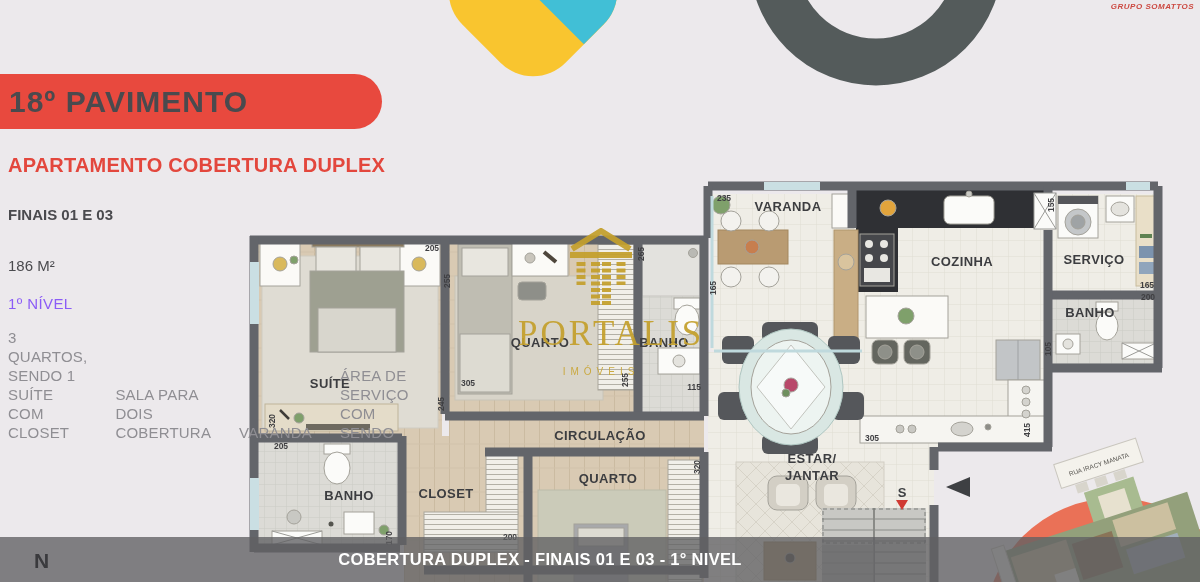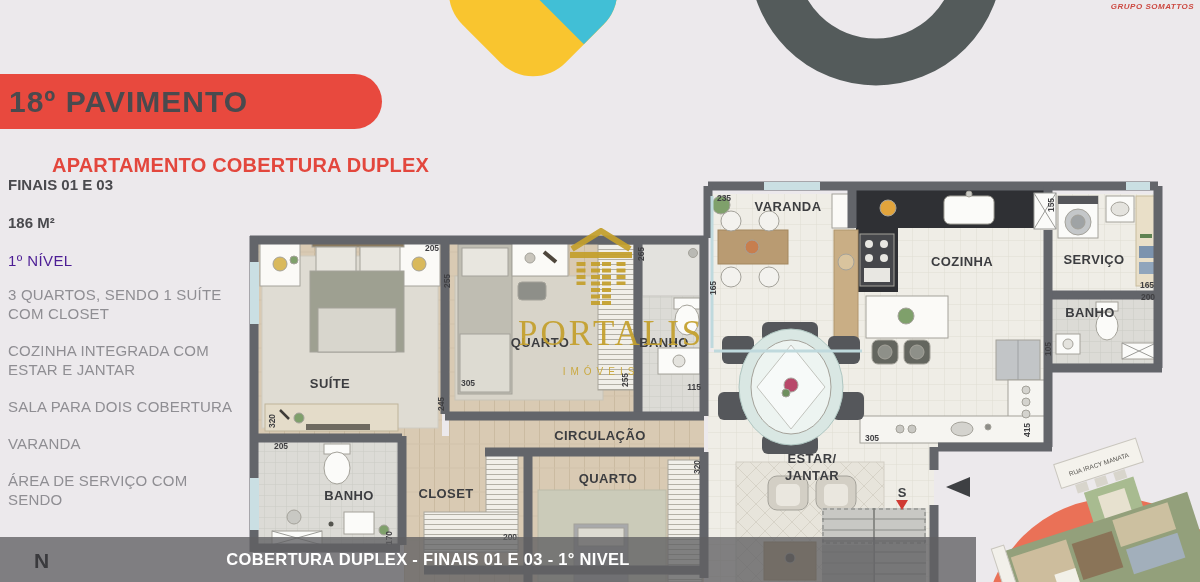--- a/index.html
+++ b/index.html
@@ -6,36 +6,36 @@
   body{font-family:"Liberation Sans", sans-serif;}
   .canvas{position:relative;width:1200px;height:582px;overflow:hidden;background:#ECE9EC;}
   .abs{position:absolute;}
   svg text{font-family:"Liberation Sans", sans-serif;}
 
   
   .banner{left:0;top:62px;width:382px;height:55px;background:#E8493E;border-radius:0 28px 28px 0;
           display:flex;align-items:center;z-index:6;margin-top:12px;}
   .banner-text{padding-left:9px;font-size:30px;font-weight:bold;color:#4A4A4E;letter-spacing:1px;}
   .panel{left:8px;top:154px;width:228px;z-index:6;}
-  .panel-title{color:#E3473D;font-size:20px;font-weight:bold;letter-spacing:.2px;line-height:22px;width:400px;margin-left:44px;}
-  .panel-sub{color:#4A4A4E;font-size:15px;font-weight:bold;}
-  .panel-area{margin-top:21px;color:#4A4A4E;font-size:15px;font-weight:bold;}
-  .panel-level{margin-top:21px;color:#4c1d95;font-size:15px;letter-spacing:.4px;}
-  .features{margin-top:16px;display:flex;flex-direction:column;gap:18px;}
+  .panel-title{color:#E3473D;font-size:20px;font-weight:bold;letter-spacing:.2px;line-height:22px;width:400px;}
+  .panel-sub{margin-top:30px;color:#4A4A4E;font-size:15px;font-weight:bold;}
+  .panel-area{margin-top:34px;color:#4A4A4E;font-size:15px;font-weight:normal;}
+  .panel-level{margin-top:21px;color:#8b5cf6;font-size:15px;letter-spacing:.4px;}
+  .features{margin-top:16px;display:flex;flex-direction:row;gap:28px;align-items:flex-end;}
   .feature{color:#8F8E93;font-size:15px;line-height:19px;letter-spacing:.2px;}
 
   .brand{right:6px;top:2px;font-size:8px;font-weight:bold;color:#CC4840;letter-spacing:.5px;z-index:6;font-style:italic;}
 
   
   .watermark{left:518px;top:228px;width:166px;text-align:center;color:#C4A02C;opacity:.93;z-index:4;}
   .wm-name{font-family:"Liberation Serif", serif;font-size:35px;letter-spacing:3px;margin-top:2px;}
   .wm-tag{font-size:10px;letter-spacing:5px;margin-top:12px;color:#C9A637;}
 
   
-  .bottombar{left:0;top:537px;width:976px;height:45px;background:rgba(96,96,99,.78);z-index:7;}
+  .bottombar{left:0;top:537px;width:1200px;height:45px;background:rgba(96,96,99,.78);z-index:7;}
   .bottombar-caption{width:100%;text-align:center;line-height:45px;font-size:16.5px;font-weight:bold;
           color:#FFFFFF;letter-spacing:.3px;transform:translateX(-60px);}
   .north{left:34px;top:549px;font-size:21px;font-weight:600;color:#3A3A3D;z-index:8;}
 
   .planlabel{fill:#3C3D40;font-size:13px;font-weight:600;letter-spacing:.4px;}
   .dim{fill:#3F3F42;font-size:8.5px;font-weight:600;}
 </style>
 </head>
 <body>
 
@@ -358,21 +358,20 @@
 
   <div class="abs brand">GRUPO SOMATTOS</div>
 
   <div class="abs panel">
     <div class="panel-title">APARTAMENTO COBERTURA DUPLEX</div>
     <div class="panel-sub">FINAIS 01 E 03</div>
     <div class="panel-area">186 M²</div>
     <div class="panel-level">1º NÍVEL</div>
     <div class="features">
       <div class="feature">3 QUARTOS, SENDO 1 SUÍTE COM CLOSET</div>
-      <div class="feature">COZINHA INTEGRADA COM ESTAR E JANTAR</div>
       <div class="feature">SALA PARA DOIS COBERTURA</div>
       <div class="feature">VARANDA</div>
       <div class="feature">ÁREA DE SERVIÇO COM SENDO</div>
     </div>
   </div>
 
   <div class="abs bottombar">
     <div class="bottombar-caption">COBERTURA DUPLEX - FINAIS 01 E 03 - 1° NIVEL</div>
   </div>
   <div class="abs north">N</div>

